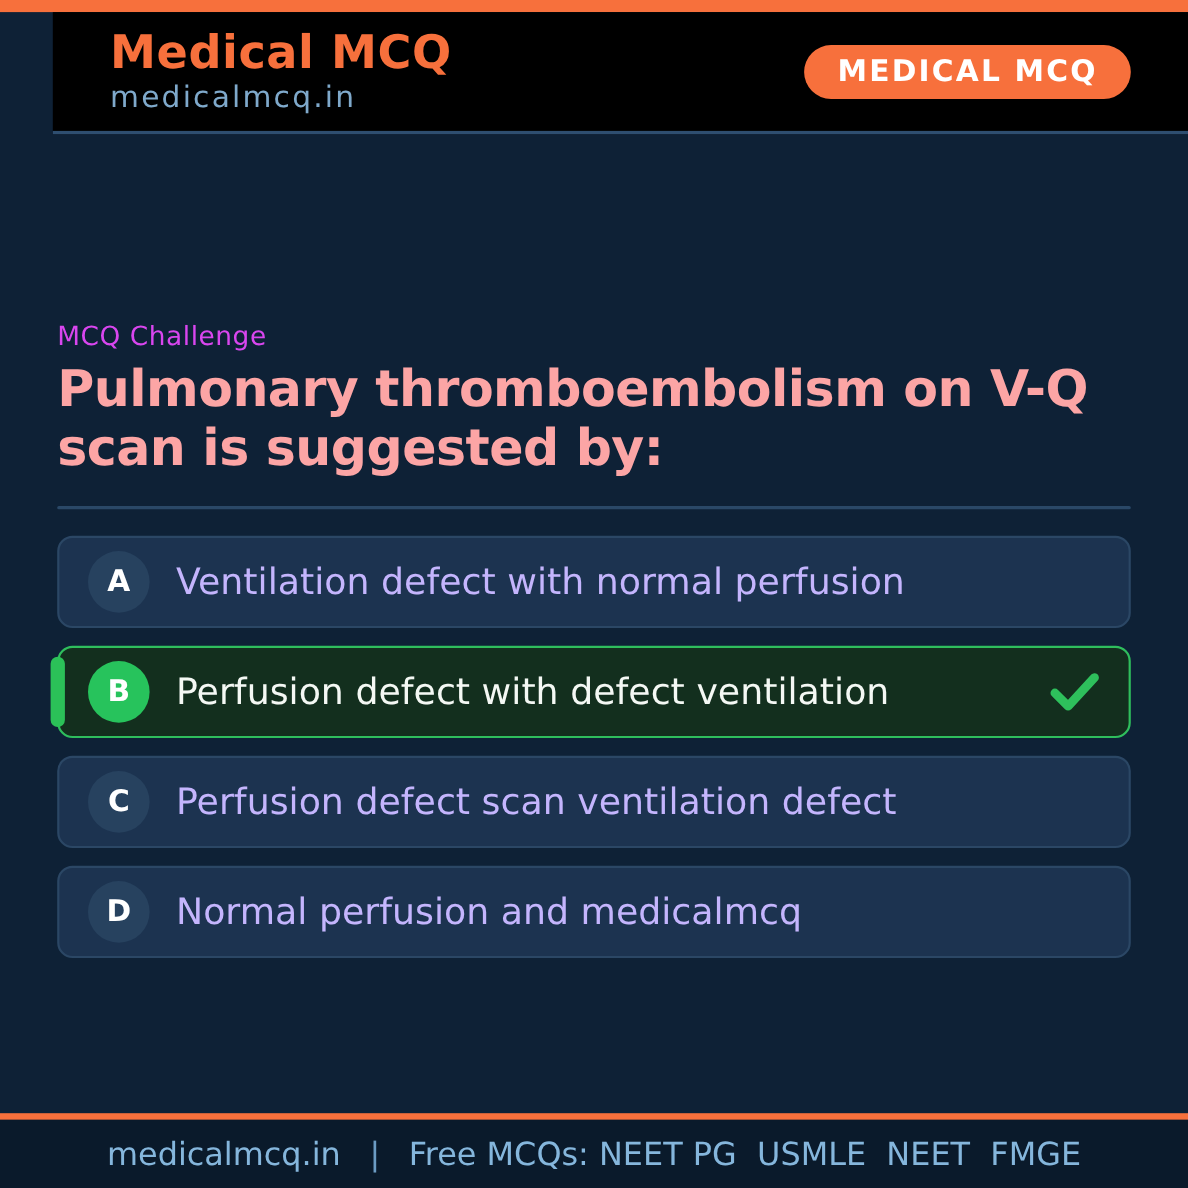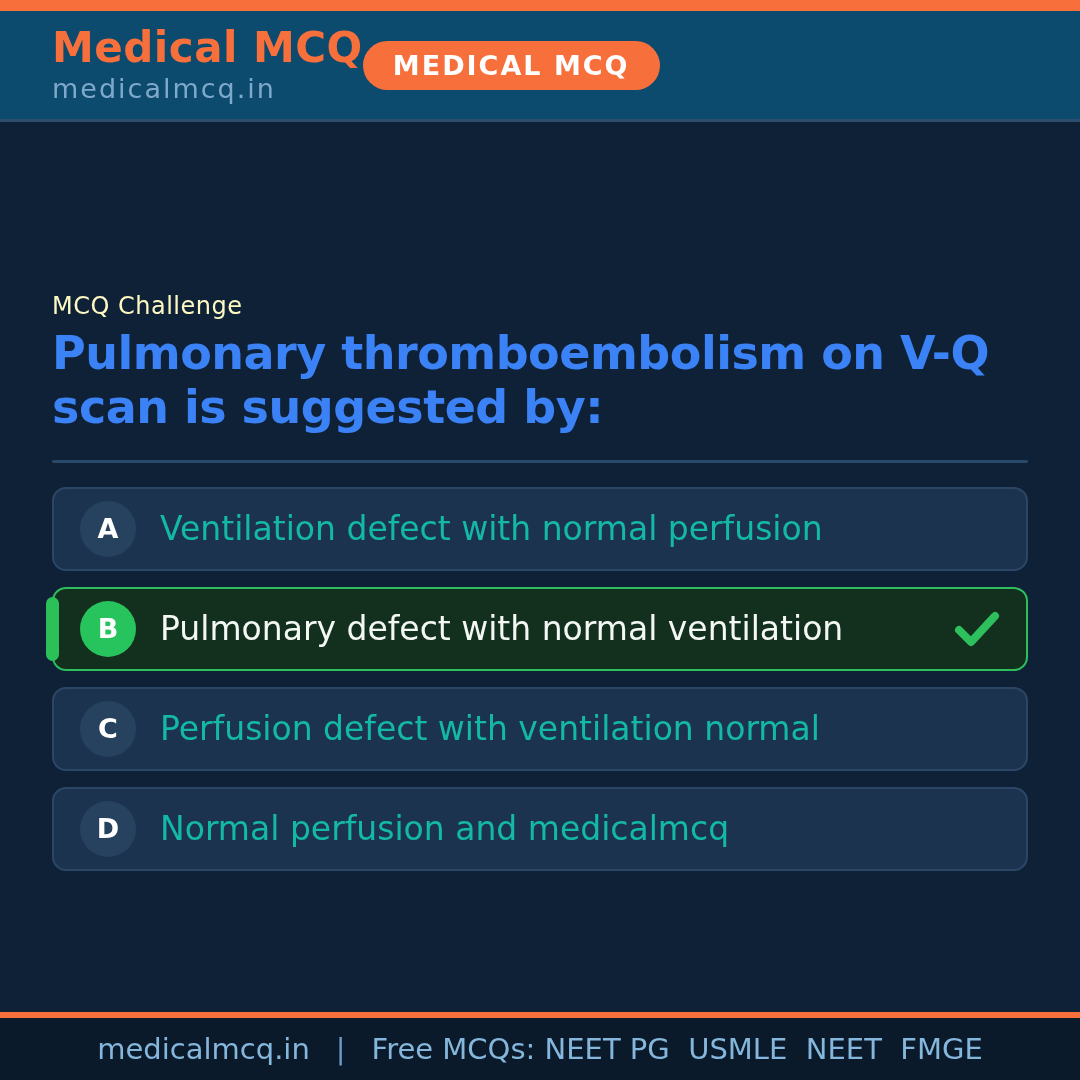--- a/index.html
+++ b/index.html
@@ -11,47 +11,48 @@
     display: flex; flex-direction: column;
     background: #0E2136;
   }
 
   
   .top-bar { height: 11px; background: #F7703C; flex: none; }
 
   
   .header {
     height: 111px; flex: none;
-    background: #0c4a6e;
+    background: #000000;
     border-bottom: 3px solid #2E4E70;
-    display: flex; align-items: center; justify-content: flex-start;
+    display: flex; align-items: center; justify-content: space-between;
     padding: 0 52px;
+    margin-left: 48px;
   }
   .brand-title {
     color: #F7703C; font-size: 42px; font-weight: bold;
     letter-spacing: 0.5px; line-height: 1.05;
   }
   .brand-sub {
     color: #7FA9CB; font-size: 27px; letter-spacing: 2px; margin-top: 3px;
   }
   .badge {
     background: #F7703C; color: #FFFFFF;
     font-size: 27px; font-weight: bold; letter-spacing: 2px;
     padding: 9px 30px; border-radius: 26px; white-space: nowrap;
   }
 
   
   .main { flex: 1; padding: 0 52px; }
   .eyebrow {
     margin-top: 170px;
-    color: #fef9c3; font-size: 24px; letter-spacing: 0.5px;
+    color: #d946ef; font-size: 24px; letter-spacing: 0.5px;
   }
   .title {
     margin-top: 6px; max-width: 950px;
-    color: #3b82f6; font-size: 46px; font-weight: bold;
+    color: #fca5a5; font-size: 46px; font-weight: bold;
     line-height: 1.18; letter-spacing: -0.5px;
   }
   .divider { margin-top: 25px; height: 3px; background: #2A4867; border-radius: 2px; }
 
   
   .options { margin-top: 24px; display: flex; flex-direction: column; gap: 16px; }
   .option {
     position: relative;
     height: 84px; border-radius: 14px;
     background: #1C3350;
@@ -60,21 +61,21 @@
     padding: 0 26px;
     cursor: pointer;
   }
   .bullet {
     width: 56px; height: 56px; border-radius: 50%;
     background: #27425F; color: #FFFFFF;
     font-size: 27px; font-weight: bold;
     display: flex; align-items: center; justify-content: center;
     flex: none; margin-right: 24px;
   }
-  .option-text { color: #14b8a6; font-size: 33px; white-space: nowrap; }
+  .option-text { color: #c4b5fd; font-size: 33px; white-space: nowrap; }
 
   .option.correct {
     background: #132F1E;
     border-color: #2FBE5D;
   }
   .option.correct .bullet { background: #27C35C; }
   .option.correct .option-text { color: #F4F8F4; }
   .accent-bar {
     position: absolute; left: -8px; top: 50%; transform: translateY(-50%);
     width: 13px; height: 64px; border-radius: 7px;
@@ -125,31 +126,31 @@
             <span>A</span>
           </span>
         <span class="option-text">Ventilation defect with normal perfusion</span>
       </div>
 
       <div class="option correct">
         <span class="accent-bar"></span>
         <span class="bullet">
             <span>B</span>
           </span>
-        <span class="option-text">Pulmonary defect with normal ventilation</span>
+        <span class="option-text">Perfusion defect with defect ventilation</span>
         <svg class="check" width="46" height="36" viewBox="0 0 46 36">
           <polyline points="5,19 17,31 41,5"></polyline>
         </svg>
       </div>
 
       <div class="option">
         <span class="bullet">
             <span>C</span>
           </span>
-        <span class="option-text">Perfusion defect with ventilation normal</span>
+        <span class="option-text">Perfusion defect scan ventilation defect</span>
       </div>
 
       <div class="option">
         <span class="bullet">
             <span>D</span>
           </span>
         <span class="option-text">Normal perfusion and medicalmcq</span>
       </div>
 
     </div>

